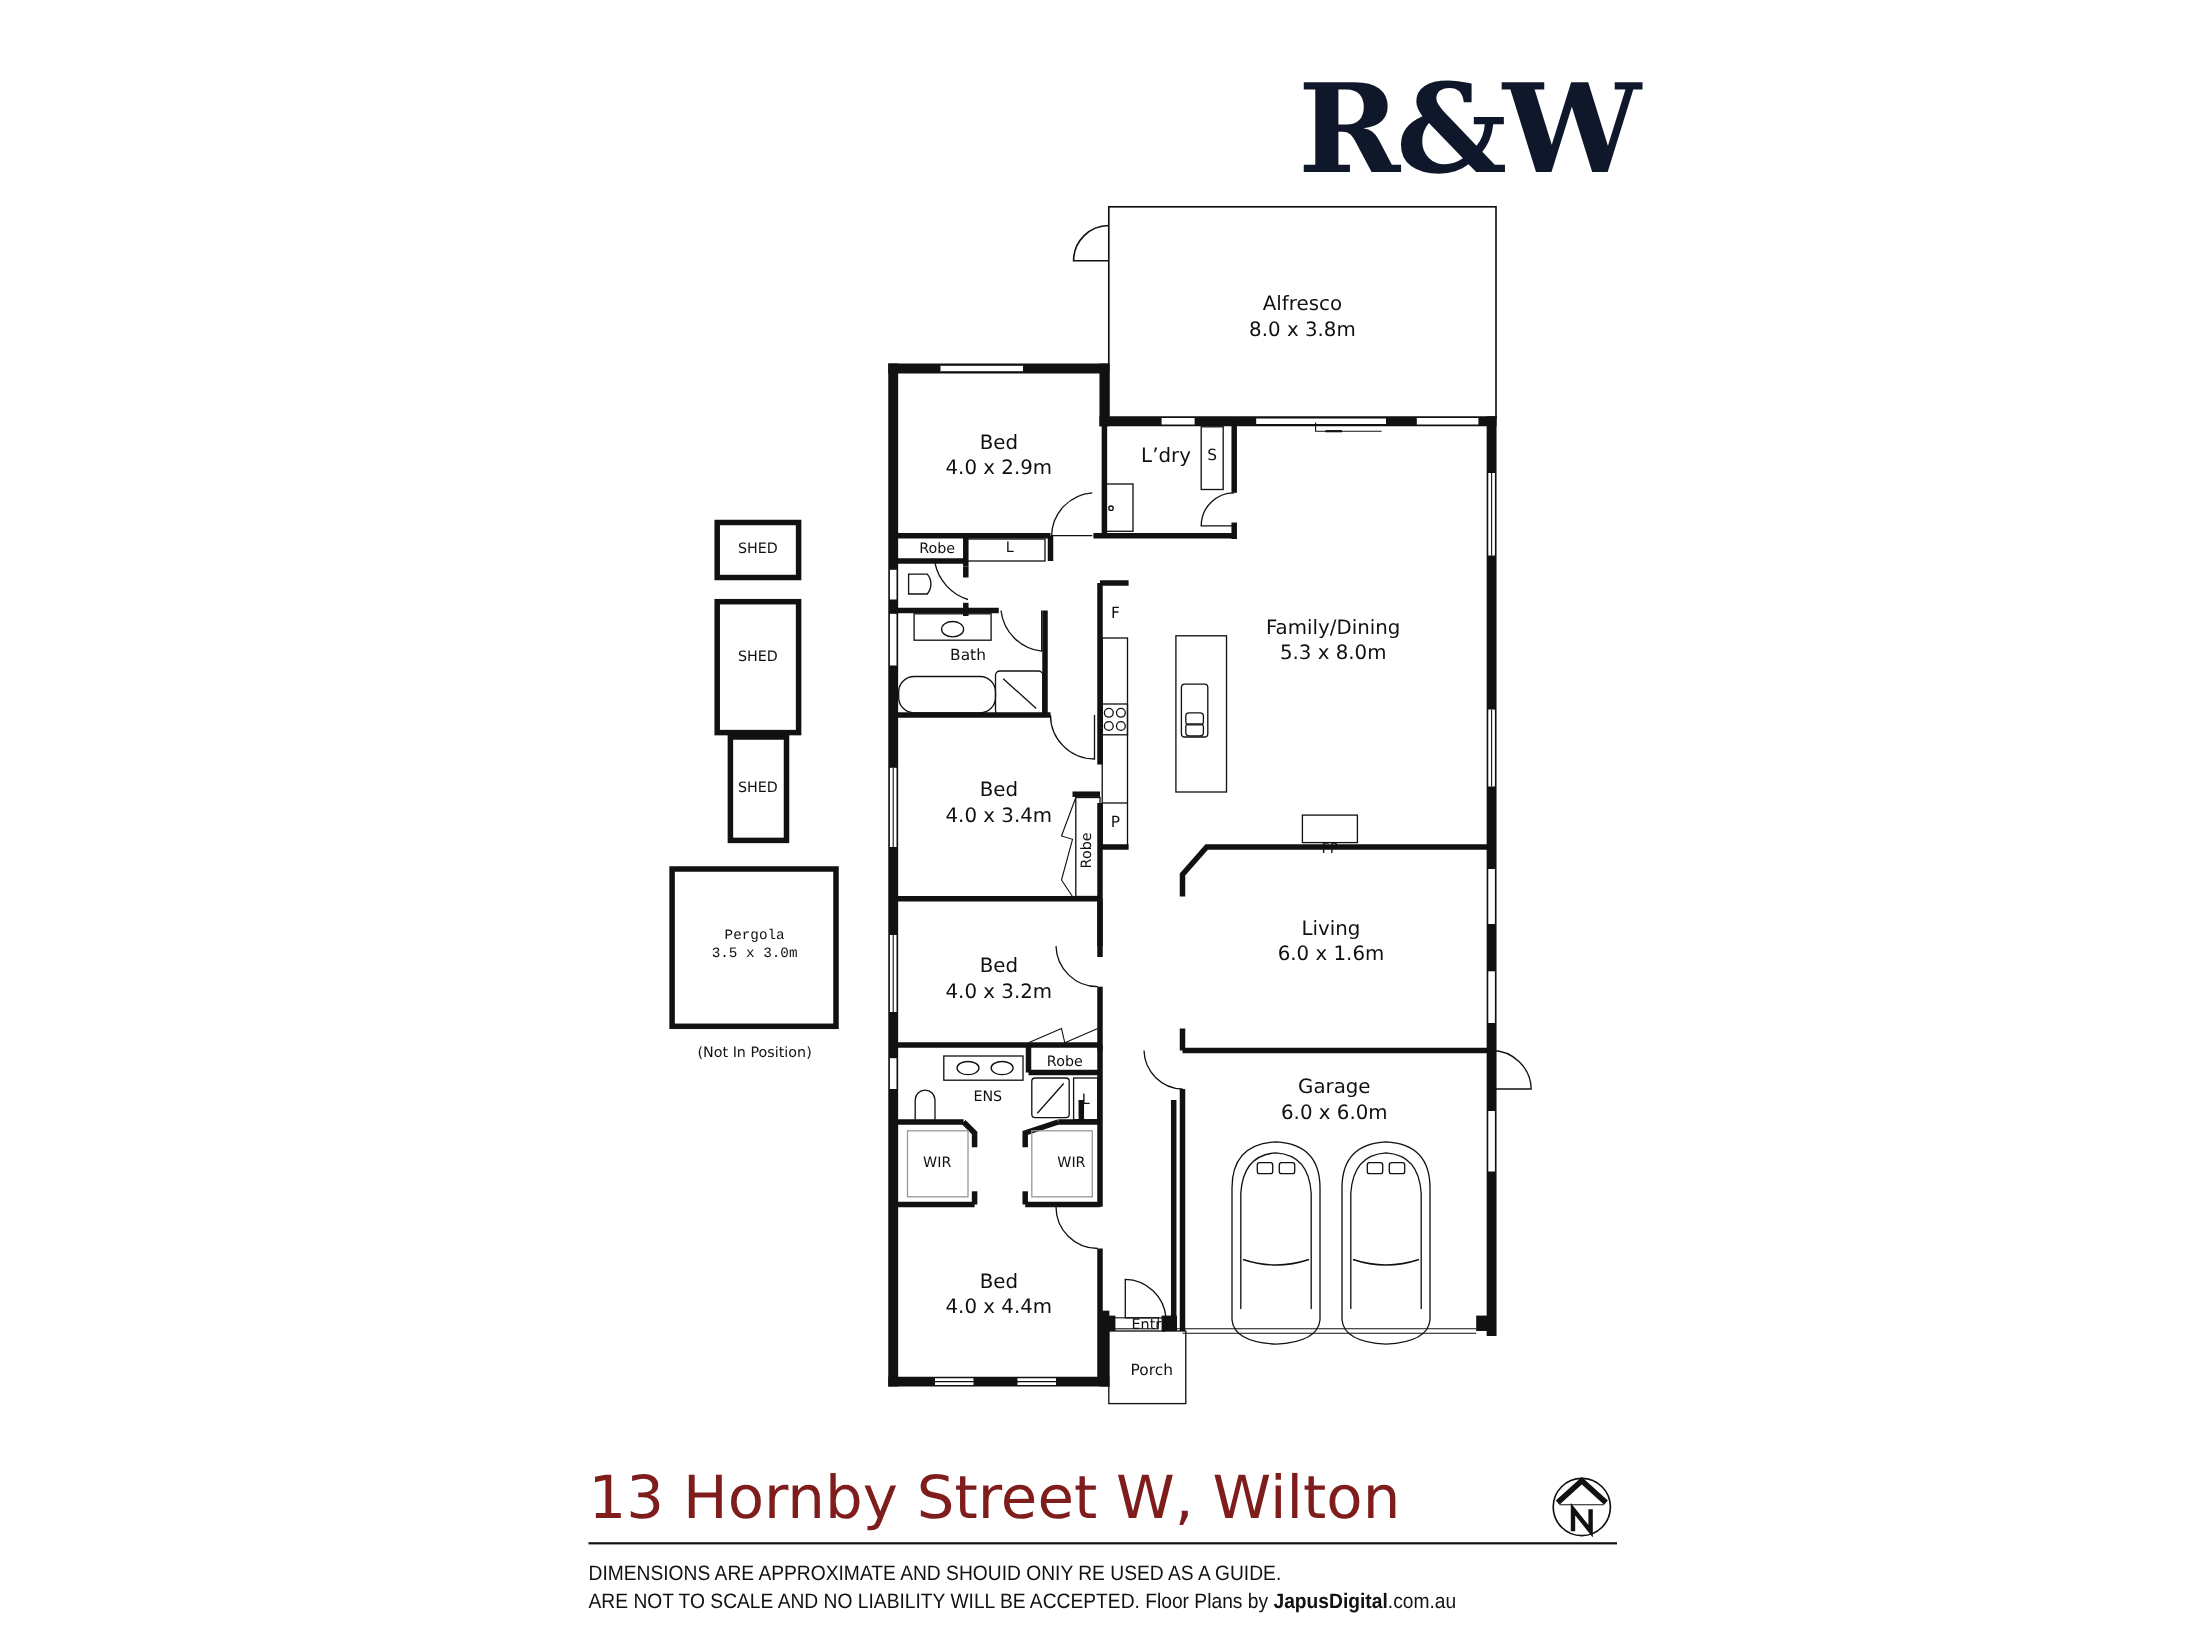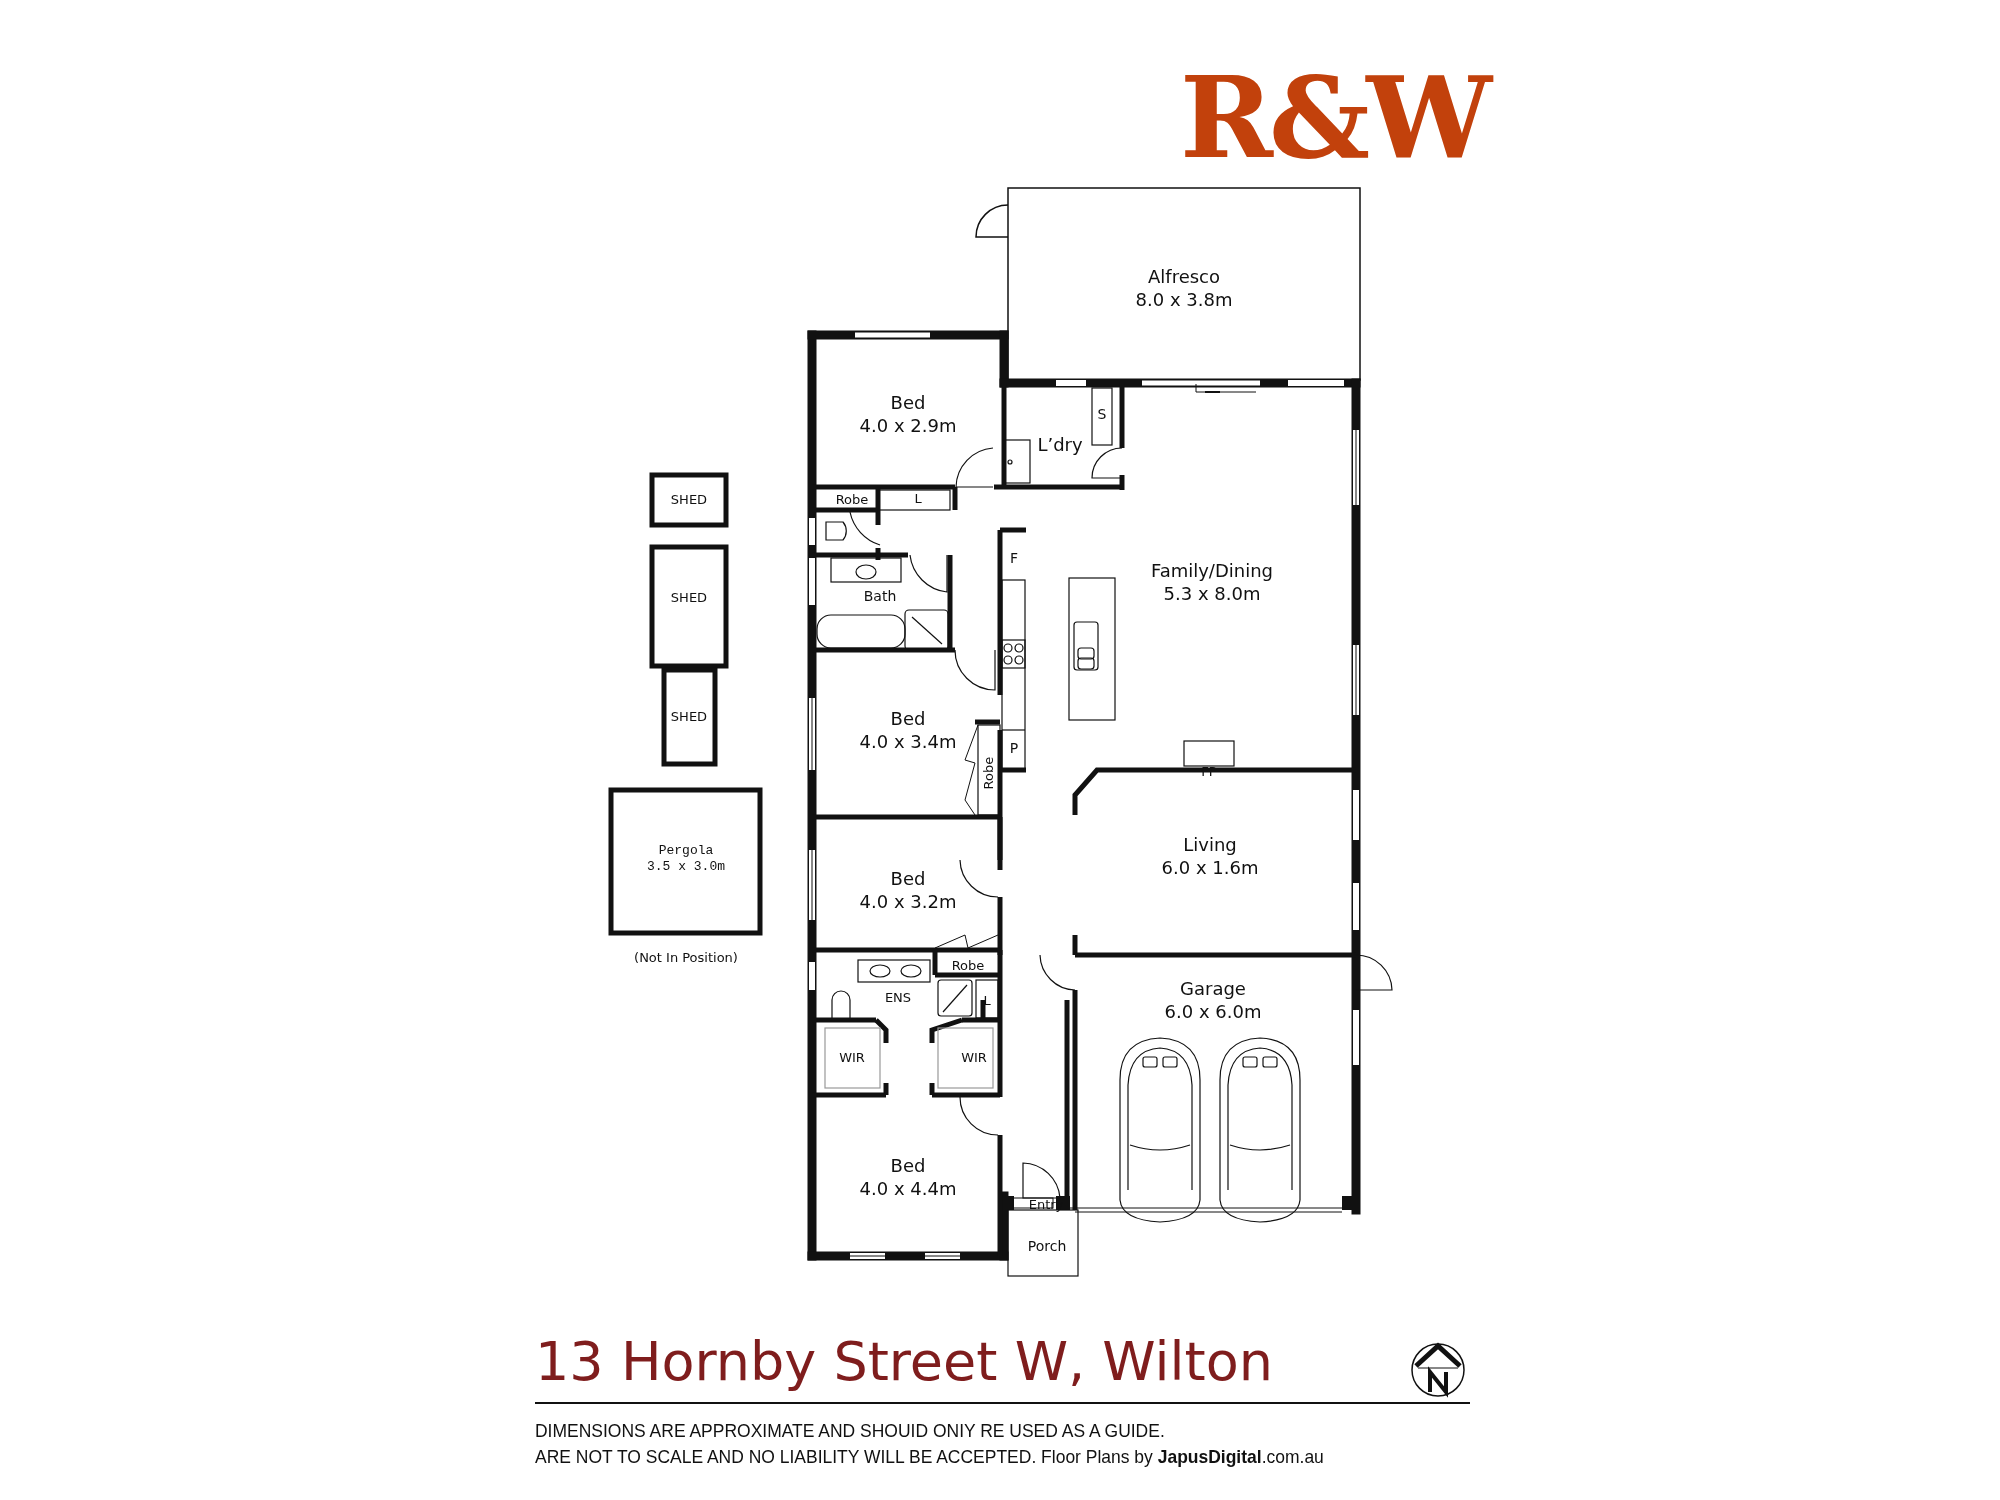--- a/index.html
+++ b/index.html
@@ -6,21 +6,21 @@
   body { width: 2000px; height: 1500px; position: relative; overflow: hidden;
          font-family: "DejaVu Sans", sans-serif; color: #111; }
   #plan { position: absolute; left: 0; top: 0; width: 2000px; height: 1500px; }
   .lbl { position: absolute; text-align: center; font-family: "DejaVu Sans", sans-serif;
          color: #111; white-space: nowrap; transform: translateX(-50%); line-height: 1.25; }
   .lbl .name { display: block; font-size: 18px; }
   .lbl .dim { display: block; font-size: 18px; }
   .sm { font-size: 14px; }
   .xs { font-size: 13px; }
   .logo { position: absolute; left: 1180px; top: 62px; font-family: "DejaVu Serif", "Liberation Serif", serif;
-          font-weight: bold; font-size: 112px; color: #c2410c; letter-spacing: -4px; line-height: 1; }
+          font-weight: bold; font-size: 112px; color: #0f172a; letter-spacing: -4px; line-height: 1; }
   .address { position: absolute; left: 535px; top: 1335px; font-family: "DejaVu Sans", sans-serif;
              font-size: 54px; color: #7f1d1d; line-height: 1; white-space: nowrap; }
   .rule { position: absolute; left: 535px; top: 1402px; width: 935px; height: 2px; background: #111; }
   .disclaimer { position: absolute; left: 535px; top: 1418px; font-family: "Liberation Sans", sans-serif;
                 font-size: 19px; color: #111; line-height: 26px; white-space: nowrap; transform: scaleX(0.92); transform-origin: left top; }
   .disclaimer b { font-weight: bold; }
   .north { position: absolute; left: 1410px; top: 1342px; width: 56px; height: 56px; }
 </style>
 </head>
 <body>
@@ -240,21 +240,21 @@
 <div class="logo">R&amp;W</div>
 
 <div class="lbl" style="left:1184px; top:266px;">
   <span class="name">Alfresco</span>
   <span class="dim">8.0 x 3.8m</span>
 </div>
 <div class="lbl" style="left:908px; top:392px;">
   <span class="name">Bed</span>
   <span class="dim">4.0 x 2.9m</span>
 </div>
-<div class="lbl" style="left:1060px; top:434px;">
+<div class="lbl" style="left:1060px; top:404px;">
   <span class="name">L’dry</span>
 </div>
 <div class="lbl sm" style="left:1102px; top:406px;">S</div>
 <div class="lbl xs" style="left:852px; top:492px;">Robe</div>
 <div class="lbl xs" style="left:918px; top:491px;">L</div>
 <div class="lbl sm" style="left:880px; top:588px;">Bath</div>
 <div class="lbl sm" style="left:1014px; top:550px;">F</div>
 <div class="lbl" style="left:1212px; top:560px;">
   <span class="name">Family/Dining</span>
   <span class="dim">5.3 x 8.0m</span>

